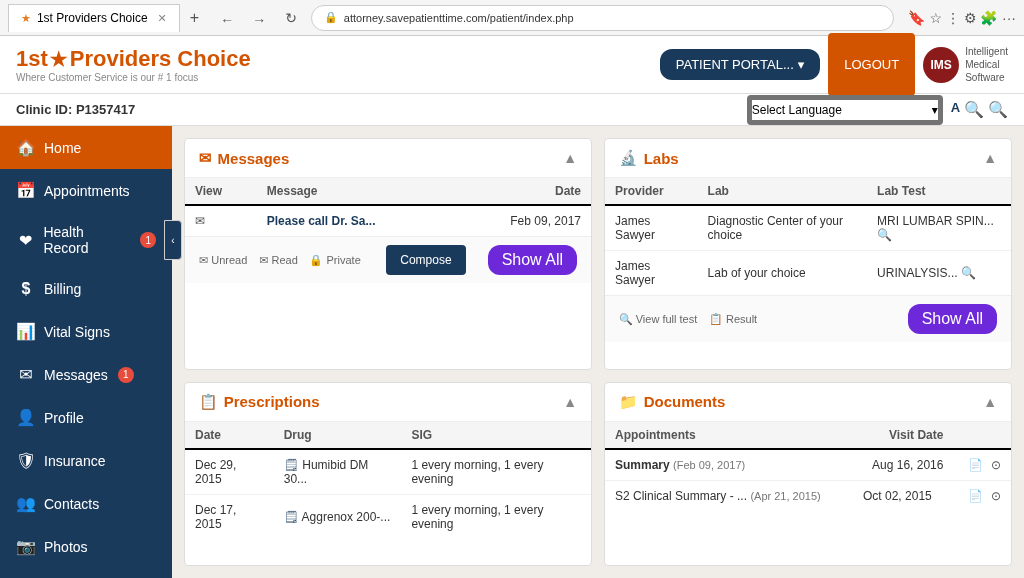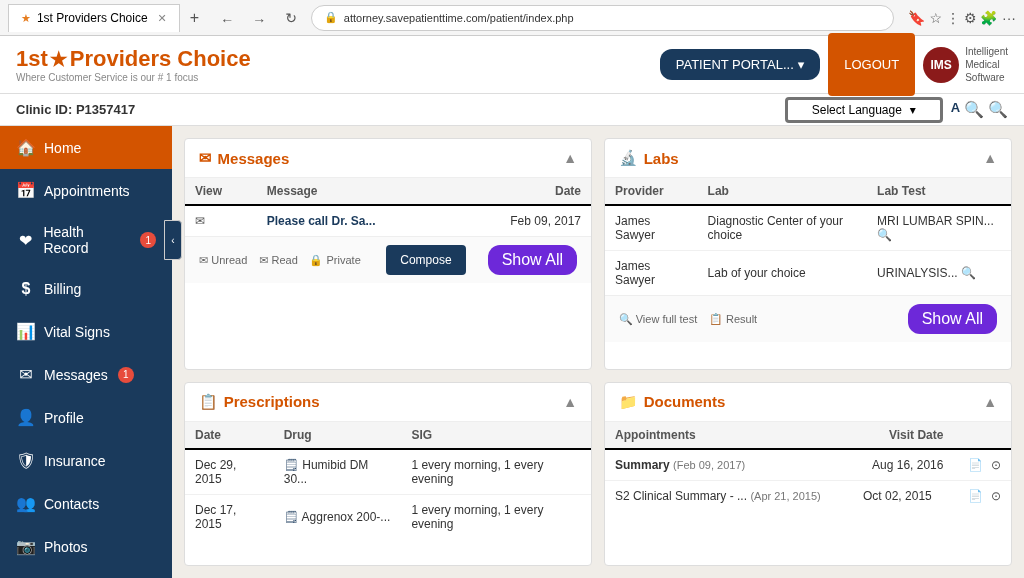--- a/index.html
+++ b/index.html
@@ -88,27 +88,27 @@
       border-bottom: 1px solid #ddd;
       height: 32px;
       display: flex;
       align-items: center;
       padding: 0 16px;
       justify-content: space-between;
     }
     .clinic-id { font-weight: bold; font-size: 13px; color: #333; }
     .clinic-right { display: flex; align-items: center; gap: 8px; }
     .lang-select {
-      border: 3px solid #737373;
-      padding: 3px 24px;
+      border: 5px solid #737373;
+      padding: 3px 0;
       border-radius: 4px;
       font-size: 12px;
       background: white;
       cursor: pointer;
-      width: 158px;
+      width: 196px;
       display: flex;
       align-items: center;
       justify-content: space-between;
     }
     .search-icons { display: flex; gap: 4px; color: #1a3a5c; font-size: 16px; }
 
     
     .main-layout { display: flex; height: calc(578px - 36px - 58px - 32px); }
 
     

